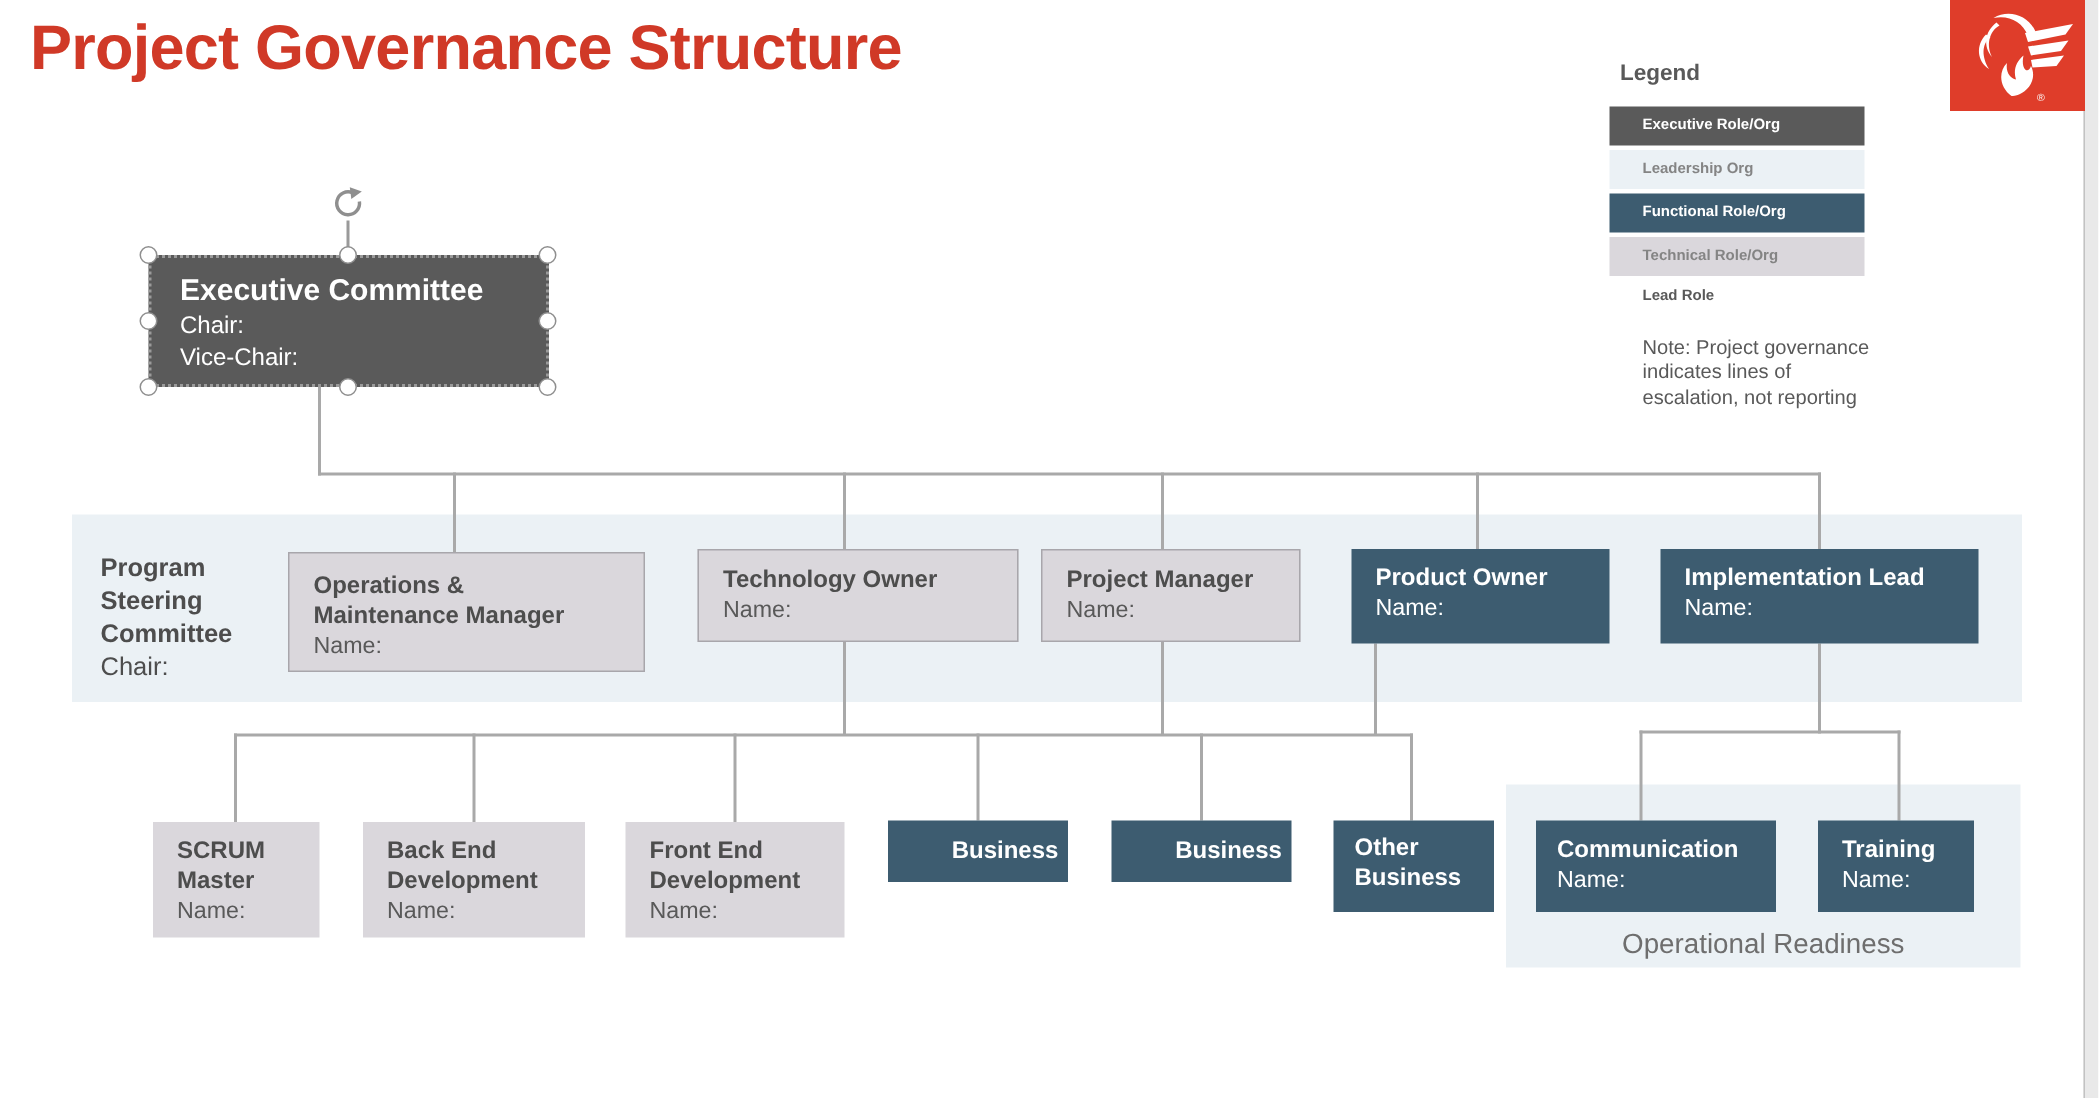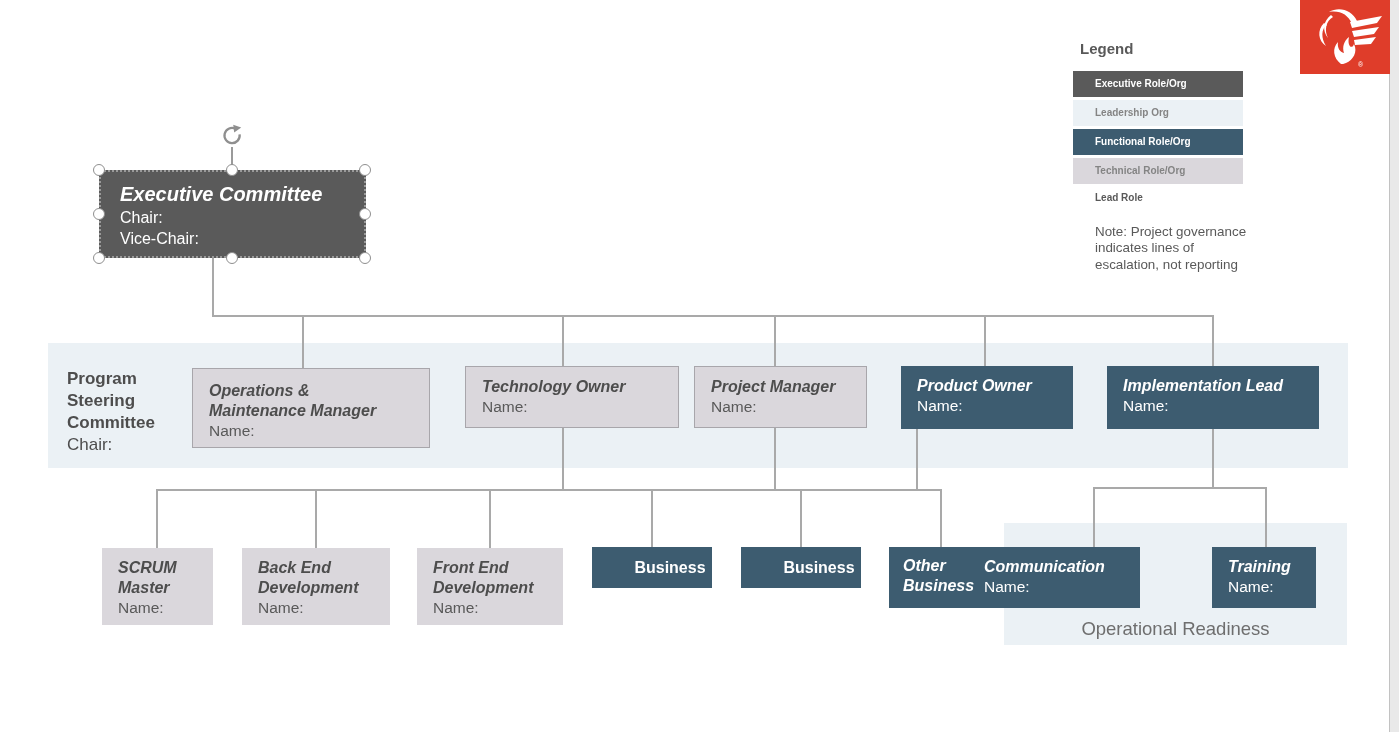--- a/index.html
+++ b/index.html
@@ -28,21 +28,21 @@
   .steer{position:absolute;left:67px;top:368px;width:120px;font-size:17px;line-height:22px;color:#4D4D4D;}
   .steer-bold{font-weight:bold;}
   .or-label{position:absolute;left:1004px;top:618px;width:343px;text-align:center;
             font-size:18.5px;color:#6E6E6E;}
 
   
   .line{position:absolute;background:var(--connector);}
 
   
   .box{position:absolute;box-sizing:border-box;padding-left:36px;}
-  .box .t{font-weight:bold;font-size:16px;line-height:20px;font-style:italic;}
+  .box .t{font-weight:bold;font-size:16px;line-height:20px;}
   .box .s{font-size:15.5px;line-height:20px;}
   .lav{background:var(--lavender);color:#4D4D4D;padding:10px 10px 0 16px;}
   .lav .s{color:#595959;}
   .lav-bordered{border:1px solid #A8A6AB;}
   .blue{background:var(--steel_blue);color:#fff;padding:10px 10px 0 16px;}
   .blue-center{background:var(--steel_blue);color:#fff;display:flex;align-items:center;
                justify-content:center;font-weight:bold;font-size:16px;}
   .exec{left:99px;top:170px;width:267px;height:88px;background:var(--dark_gray);color:#fff;
         border:2px dotted #9A9A9A;padding:10px 8px 0 19px;}
   .exec .t{font-size:20px;line-height:25px;}
@@ -53,20 +53,21 @@
   .handle{position:absolute;width:12px;height:12px;border-radius:50%;background:#fff;
           border:1.5px solid #8F8F8F;box-sizing:border-box;z-index:6;}
   .rotate-stem{position:absolute;left:231px;top:147px;width:2px;height:18px;background:#9A9A9A;}
   .rotate-handle{position:absolute;left:220px;top:124px;width:24px;height:24px;}
 </style>
 </head>
 <body>
 
 <div class="canvas">
 
+  <h1 class="title">Project Governance Structure</h1>
 
   <div class="gutter"></div>
 
   <div class="logo">
     <svg width="90" height="74" viewBox="0 0 90 74">
       <g fill="#ffffff">
         <path d="M57 21 C52 10 39 6 29 12 C39 10 48 14 52 24 Z"></path>
         <path d="M31 15 C23 21 22 31 28 38 C24 30 26 21 33 17 Z"></path>
         <path d="M24 23 C17 30 18 41 26 46 C21 38 21 29 27 25 Z"></path>
         <path d="M50 22 L82 16 L77 23 L52 28 Z"></path>
@@ -174,21 +175,21 @@
   </div>
   <div class="box blue-center" style="left:592px;top:547px;width:120px;height:41px">
     <div>Business</div>
   </div>
   <div class="box blue-center" style="left:741px;top:547px;width:120px;height:41px">
     <div>Business</div>
   </div>
   <div class="box blue" style="left:889px;top:547px;width:107px;height:61px;padding:9px 8px 0 14px">
     <div class="t">Other Business</div>
   </div>
-  <div class="box blue" style="left:980px;top:547px;width:160px;height:61px;padding-left:4px">
+  <div class="box blue" style="left:1024px;top:547px;width:160px;height:61px;padding-left:14px">
     <div class="t">Communication</div>
     <div class="s">Name:</div>
   </div>
   <div class="box blue" style="left:1212px;top:547px;width:104px;height:61px;">
     <div class="t">Training</div>
     <div class="s">Name:</div>
   </div>
 
   <div class="or-label">Operational Readiness</div>
 

